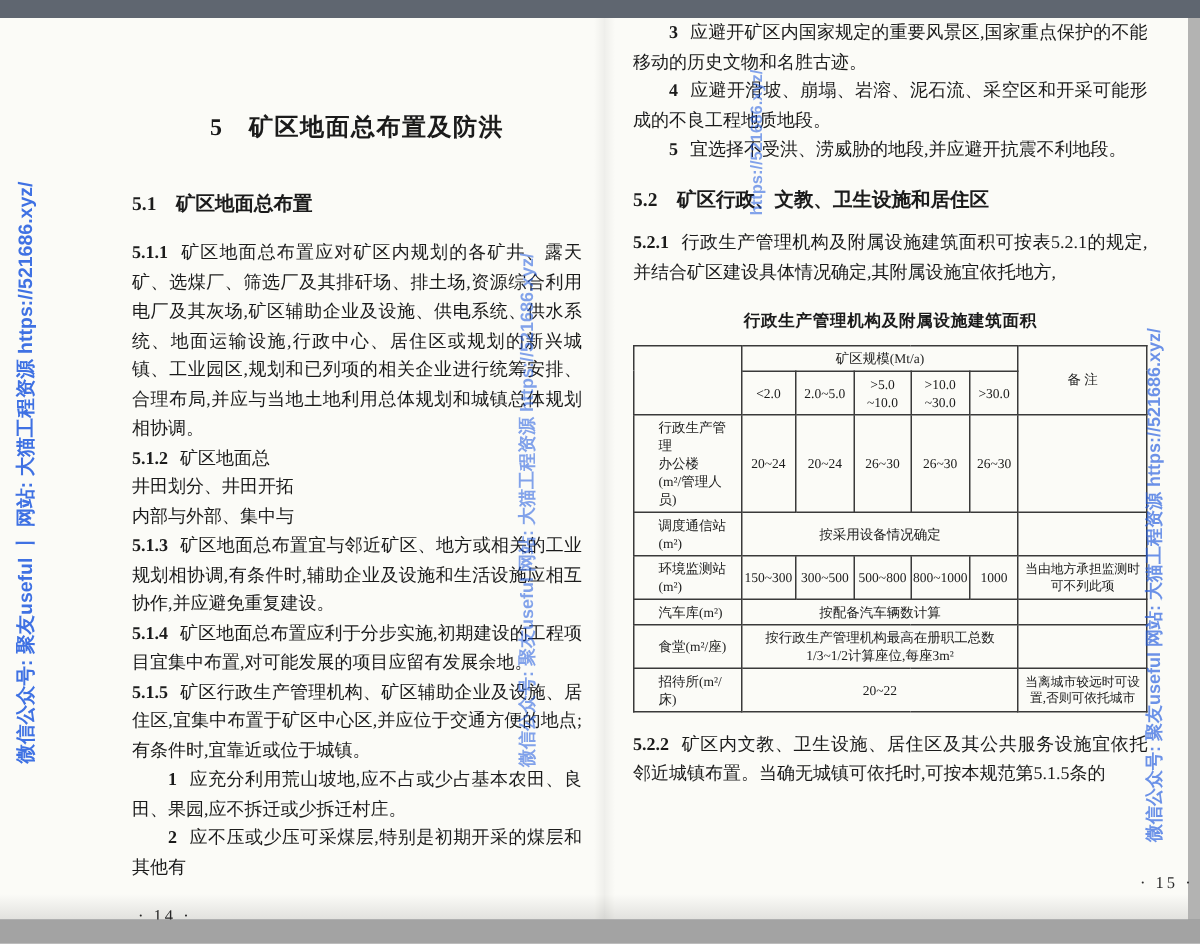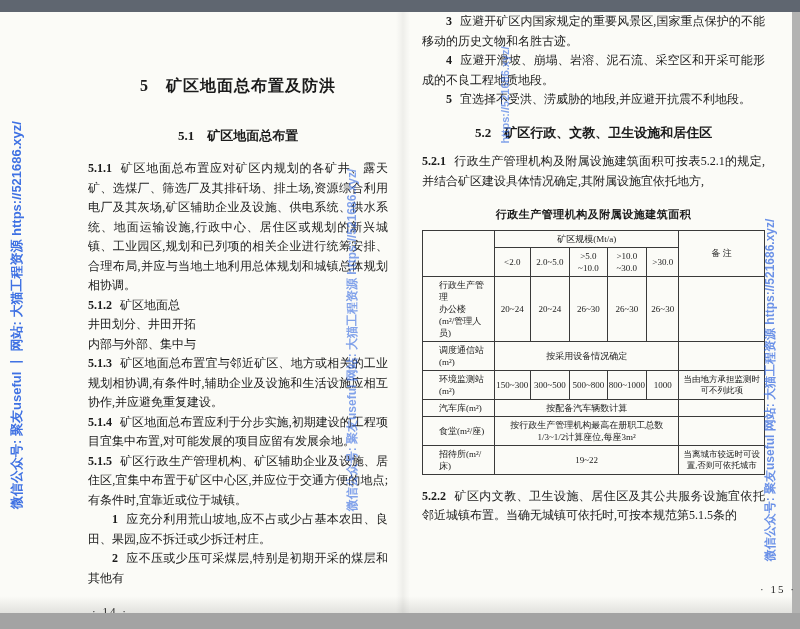--- a/index.html
+++ b/index.html
@@ -16,21 +16,21 @@
   .fold{position:absolute;top:12px;left:396px;width:14px;height:601px;
     background:linear-gradient(90deg,rgba(0,0,0,0),rgba(0,0,0,0.05),rgba(0,0,0,0));}
   .bottom-shadow{position:absolute;top:596px;left:0;width:792px;height:17px;
     background:linear-gradient(180deg,rgba(0,0,0,0),rgba(0,0,0,0.10));}
 
   .page{position:absolute;top:12px;font-size:12px;line-height:19.5px;text-align:justify;}
   .left-page{left:88px;width:300px;height:585px;}
   .right-page{left:422px;width:343px;height:585px;}
 
   .chapter{margin:64px 0 0 0;text-align:center;font-size:16px;font-weight:bold;letter-spacing:1px;}
-  .section-h{margin:30px 0 14px 0;text-align:center;font-size:13px;font-weight:bold;}
+  .section-h{margin:30px 0 14px 0;text-align:left;font-size:13px;font-weight:bold;}
   .right-page .section-h{margin:13px 0 10px 0;}
 
   p{margin:0;}
   .clause{text-indent:0;}
   .item{text-indent:24px;}
   .lead{text-indent:0;}
   .num{font-weight:bold;margin-right:8px;}
   .frag{white-space:pre-line;}
   .first{margin-top:26px;}
 
@@ -148,21 +148,21 @@
       <td class="remark"></td>
     </tr>
     <tr>
       <td class="lbl">食堂(m²/座)</td>
       <td colspan="5" class="pre">按行政生产管理机构最高在册职工总数
 1/3~1/2计算座位,每座3m²</td>
       <td class="remark"></td>
     </tr>
     <tr>
       <td class="lbl">招待所(m²/床)</td>
-      <td colspan="5">19~22</td>
+      <td colspan="5">20~22</td>
       <td class="remark">当离城市较远时可设置,否则可依托城市</td>
     </tr>
   </tbody>
     </table>
 
   <p class="clause" style="margin-top:12px"><b class="num">5.2.2</b><span>矿区内文教、卫生设施、居住区及其公共服务设施宜依托邻近城镇布置。当确无城镇可依托时,可按本规范第5.1.5条的</span></p>
 </div>
 
 <div class="pagenum pagenum-left">· 14 ·</div>
 <div class="pagenum pagenum-right">· 15 ·</div>

